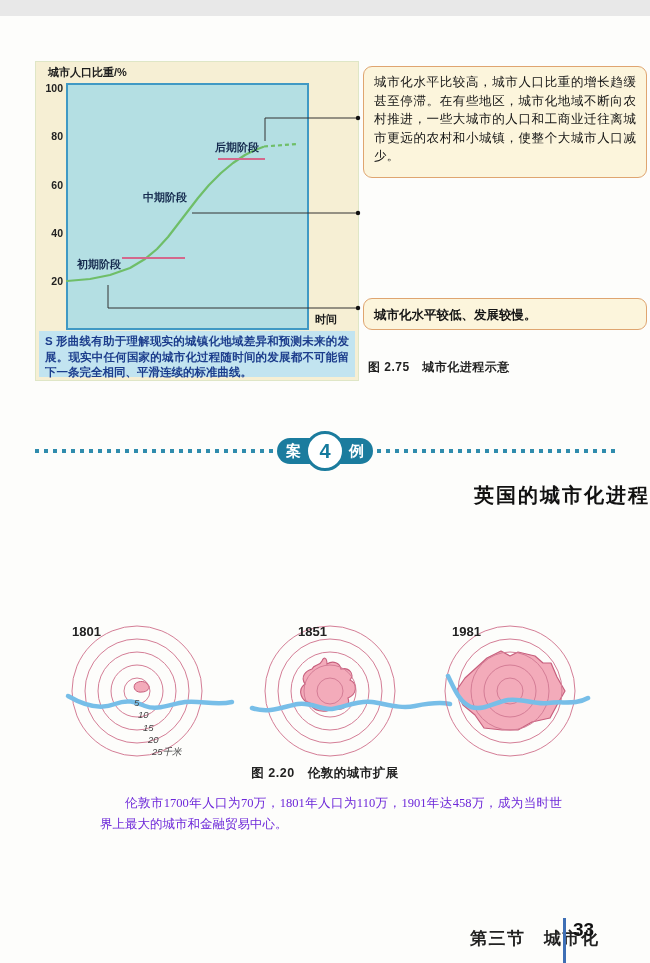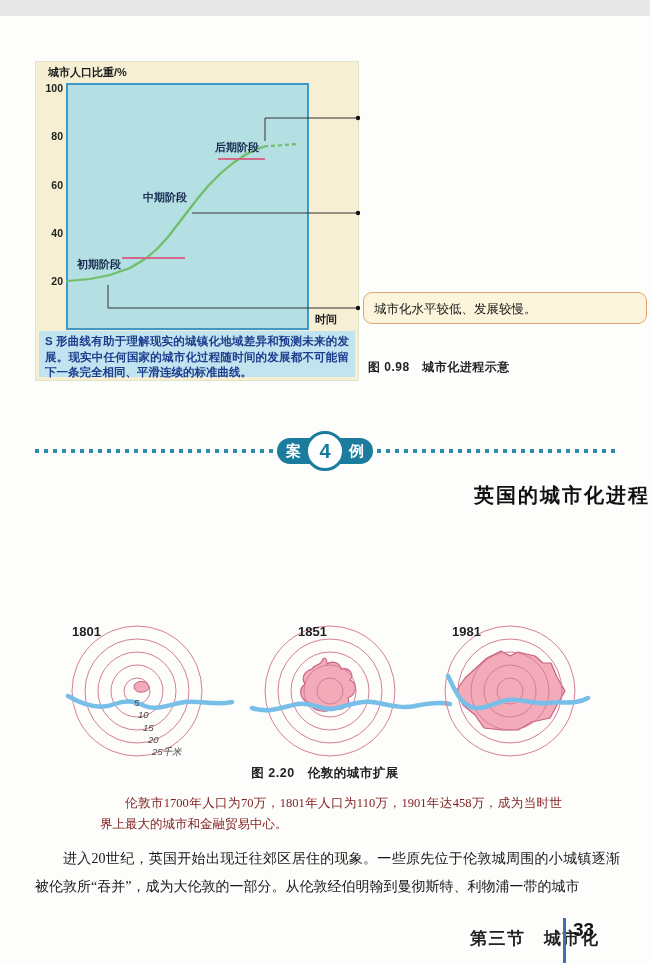--- a/index.html
+++ b/index.html
@@ -23,21 +23,21 @@
   }
   .callout{
     position:absolute;left:328px;width:284px;box-sizing:border-box;
     background:#fcf5dc;border:1.5px solid #dfa570;border-radius:9px;
     font-family:"Liberation Serif","DejaVu Serif",serif;
     font-size:12.5px;line-height:18.5px;color:#141414;
     padding:6px 10px;text-align:justify;
   }
   .callout.c1{top:5px;height:112px;}
   .callout.c2{top:122px;height:105px;}
-  .callout.c3{top:231px;height:32px;padding-top:7px;}
+  .callout.c3{top:237px;height:32px;padding-top:7px;font-weight:bold;}
   .figcap219{
     position:absolute;left:333px;top:298px;
     font-size:12px;font-weight:bold;color:#222;letter-spacing:0.5px;
   }
   
   .banner{
     position:absolute;left:35px;top:415px;width:580px;height:40px;
     display:flex;align-items:center;
   }
   .banner .dash{
@@ -71,21 +71,21 @@
   .para.p1{top:506px;}
   .para.p2{top:829px;}
   .figcap220{
     position:absolute;left:0;top:749px;width:650px;text-align:center;
     font-size:12.5px;font-weight:bold;color:#222;letter-spacing:0.5px;
   }
   .note220{
     position:absolute;left:100px;top:777px;width:462px;
     font-family:"Liberation Serif","DejaVu Serif",serif;
     font-size:12.5px;line-height:21px;text-align:justify;text-indent:2em;
-    color:#7f1d1d;
+    color:#6d28d9;
   }
   
   .diagrams{position:absolute;left:40px;top:598px;}
   
   .footer-section{position:absolute;top:911px;left:470px;font-size:17px;font-weight:bold;letter-spacing:1.5px;color:#222;}
   .footer-bar{position:absolute;top:902px;left:563px;width:3px;height:46px;background:#3e6fb5;}
   .footer-num{position:absolute;top:903px;left:573px;font-size:19px;font-weight:bold;color:#111;text-align:center;}
   
   text{font-family:"Liberation Sans","DejaVu Sans",sans-serif;}
 </style>
@@ -132,23 +132,24 @@
       </g>
       <g fill="#111">
         <circle cx="323" cy="57" r="2.2"></circle>
         <circle cx="323" cy="152" r="2.2"></circle>
         <circle cx="323" cy="247" r="2.2"></circle>
       </g>
     </svg>
 
     <div class="bluenote">S 形曲线有助于理解现实的城镇化地域差异和预测未来的发展。现实中任何国家的城市化过程随时间的发展都不可能留下一条完全相同、平滑连续的标准曲线。</div>
 
+    <div class="callout c1">城市化水平比较高，城市人口比重的增长趋缓甚至停滞。在有些地区，城市化地域不断向农村推进，一些大城市的人口和工商业迁往离城市更远的农村和小城镇，使整个大城市人口减少。</div>
     <div class="callout c3">城市化水平较低、发展较慢。</div>
 
-    <div class="figcap219">图 0.98　城市化进程示意</div>
+    <div class="figcap219">图 2.75　城市化进程示意</div>
   </div>
 
   <div class="banner">
     <div class="dash"></div>
     <div class="badge">
       <span class="pill-char left">案</span>
       <span class="circle">4</span>
       <span class="pill-char right">例</span>
     </div>
     <div class="dash"></div>
@@ -204,19 +205,18 @@
           <circle cx="470" cy="77" r="52"></circle>
         <circle cx="470" cy="77" r="65"></circle>
       </g>
       <path d="M 408,62 C 414,74 419,88 431,93 C 444,97 455,88 468,86 C 482,84 495,91 508,89 C 522,87 536,91 548,84" fill="none" stroke="#77bee8" stroke-width="4.5" stroke-linecap="round"></path>
       <text x="412" y="22" font-size="13" font-weight="bold" fill="#222" font-family="'Liberation Serif',serif">1981</text>
     </g>
   </svg>
 
   <div class="figcap220">图 2.20　伦敦的城市扩展</div>
   <div class="note220">伦敦市1700年人口为70万，1801年人口为110万，1901年达458万，成为当时世界上最大的城市和金融贸易中心。</div>
-  <div class="para p2">进入20世纪，英国开始出现迁往郊区居住的现象。一些原先位于伦敦城周围的小城镇逐渐被伦敦所“吞并”，成为大伦敦的一部分。从伦敦经伯明翰到曼彻斯特、利物浦一带的城市</div>
 
   <div class="footer-section">第三节　城市化</div>
   <div class="footer-bar"></div>
   <div class="footer-num">33</div>
 
 </div>
 
 </body></html>

